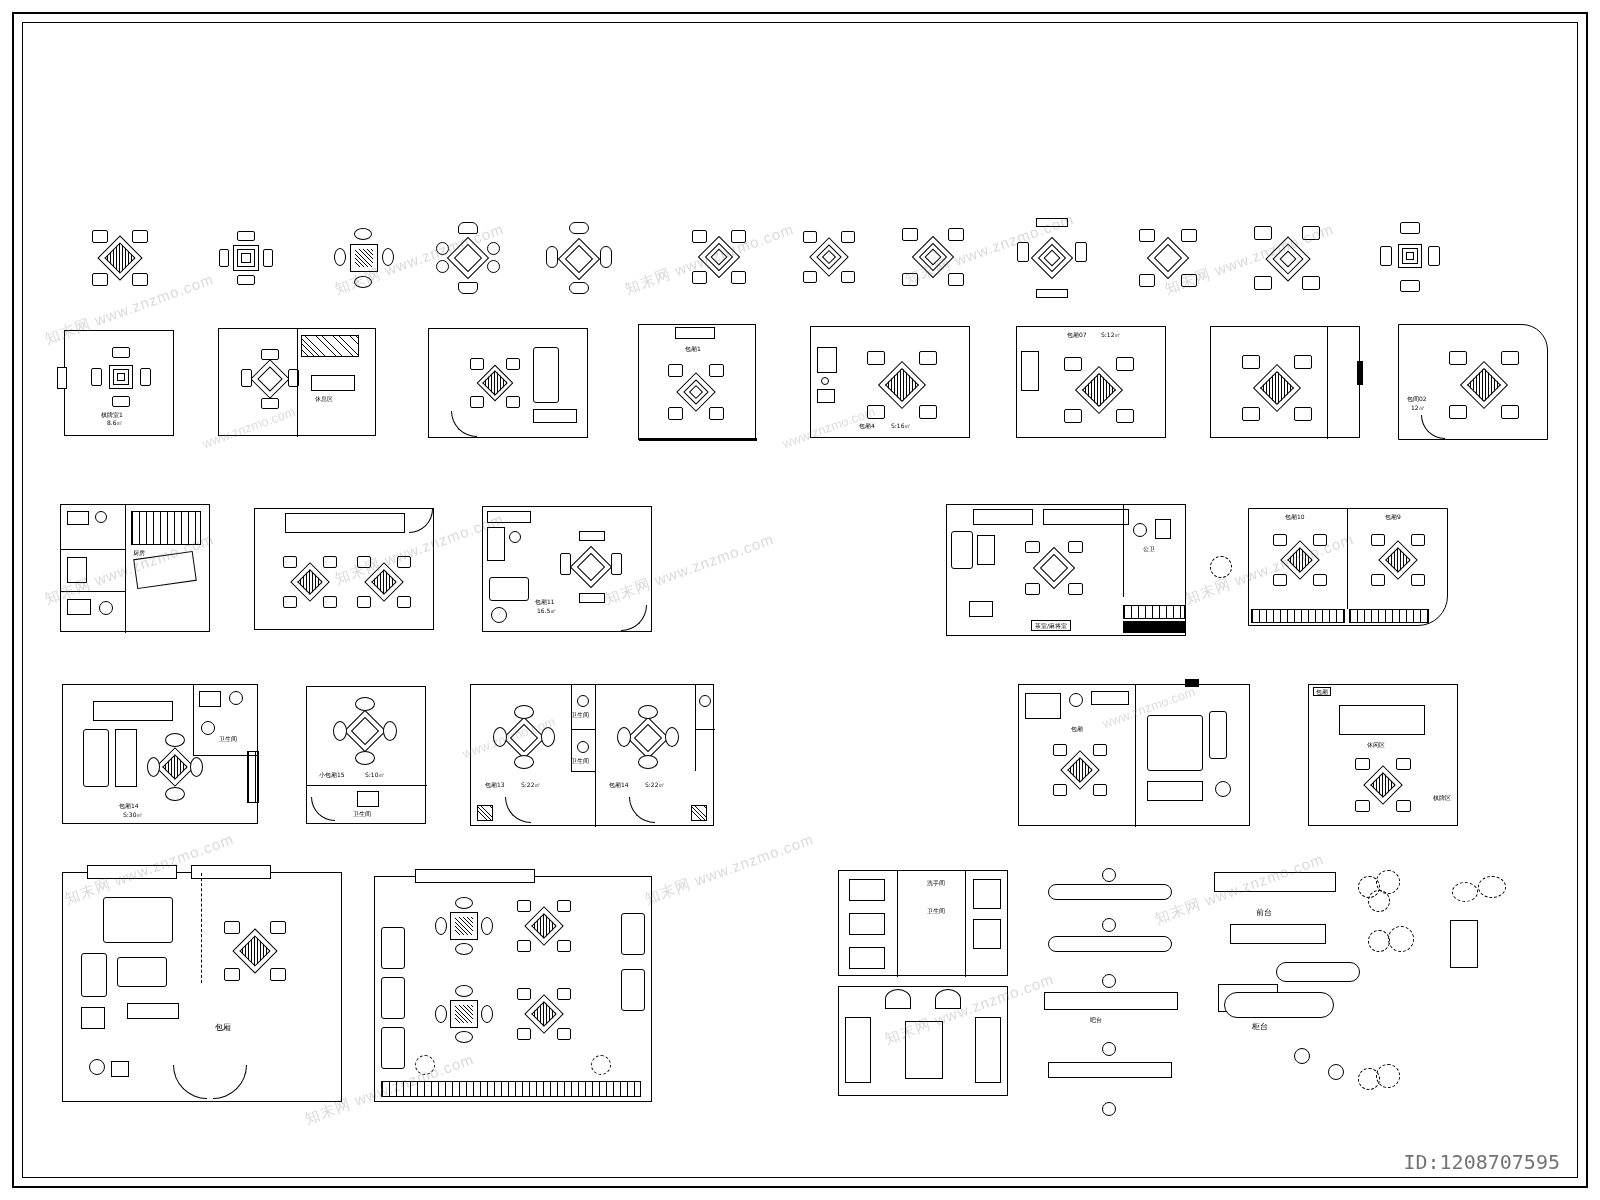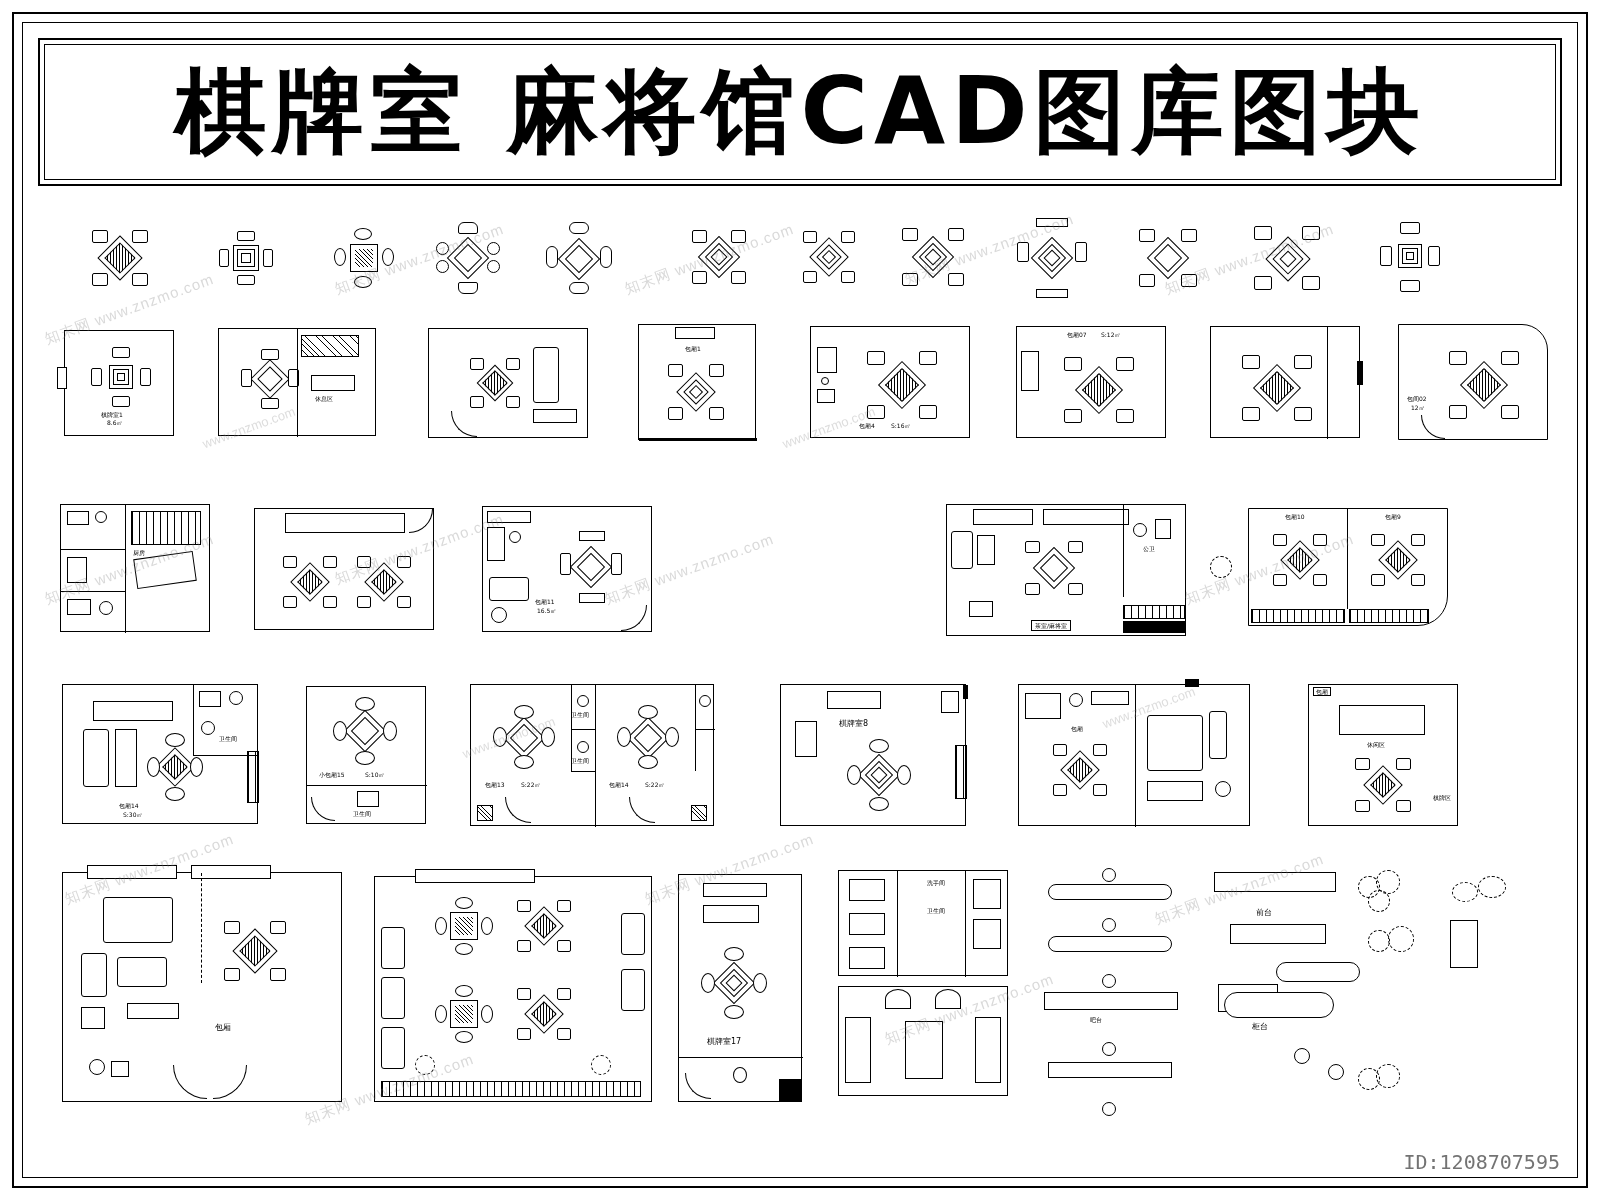--- a/index.html
+++ b/index.html
@@ -54,24 +54,20 @@
   .idtxt{position:absolute;right:40px;bottom:26px;font-size:20px;font-family:"DejaVu Sans Mono",monospace;color:rgba(90,90,90,.85);}
 </style>
 </head>
 <body>
 
 <div class="sheet">
 
   <div class="border-outer"></div>
   <div class="border-inner"></div>
 
-  <div class="title-box">
-    <div class="inner-line"></div>
-    <div class="title-text">棋牌室  麻将馆CAD图库图块</div>
-  </div>
 
   <div class="canvas">
 
     <div class="blk" style="left:0;top:22px;width:1524px;height:80px;">
 
       <div class="mj" style="left:50px;top:8px;width:64px;height:64px;">
         <div class="tbl rot" style="left:16px;top:16px;width:32px;height:32px;">
             <div class="in"></div>
             <div class="hatch"></div>
           </div>
@@ -535,38 +531,20 @@
         <div class="lbl sm" style="left:14px;top:96px;">包厢13</div>
         <div class="lbl sm" style="left:50px;top:96px;">S:22㎡</div>
         <div class="lbl sm" style="left:138px;top:96px;">包厢14</div>
         <div class="lbl sm" style="left:174px;top:96px;">S:22㎡</div>
         <div class="door" style="left:34px;bottom:2px;width:26px;height:26px;"></div>
         <div class="door" style="left:158px;bottom:2px;width:26px;height:26px;"></div>
         <div class="rect" style="left:6px;bottom:4px;width:16px;height:16px;background:repeating-linear-gradient(45deg,#000 0 0.5px,transparent 0.5px 3px);"></div>
         <div class="rect" style="right:6px;bottom:4px;width:16px;height:16px;background:repeating-linear-gradient(45deg,#000 0 0.5px,transparent 0.5px 3px);"></div>
       </div>
 
-      <div class="room" style="left:742px;top:8px;width:186px;height:142px;">
-        <div class="rect" style="left:46px;top:6px;width:54px;height:18px;"></div>
-        <div class="rect" style="left:14px;top:36px;width:22px;height:36px;"></div>
-        <div class="mj" style="left:66px;top:54px;width:64px;height:72px;">
-          <div class="tbl rot" style="left:17px;top:21px;width:30px;height:30px;">
-              <div class="in"></div>
-              <div class="in2"></div>
-            </div>
-          <div class="ch round" style="left:22px;top:0;width:20px;height:14px;"></div>
-          <div class="ch round" style="left:22px;bottom:0;width:20px;height:14px;"></div>
-          <div class="ch round" style="left:0;top:26px;width:14px;height:20px;"></div>
-          <div class="ch round" style="right:0;top:26px;width:14px;height:20px;"></div>
-        </div>
-        <div class="lbl md" style="left:58px;top:34px;">棋牌室8</div>
-        <div class="rect" style="right:6px;top:6px;width:18px;height:22px;"></div>
-        <div class="stair" style="right:-2px;bottom:26px;width:12px;height:54px;"></div>
-        <div class="rect fill-black" style="right:-3px;top:0;width:5px;height:14px;"></div>
-      </div>
 
       <div class="room" style="left:980px;top:8px;width:232px;height:142px;">
         <div class="vline" style="left:116px;top:0;height:142px;"></div>
         <div class="bed" style="left:6px;top:8px;width:36px;height:26px;"></div>
         <div class="dot" style="left:50px;top:8px;width:14px;height:14px;"></div>
         <div class="rect" style="left:72px;top:6px;width:38px;height:14px;"></div>
         <div class="mj" style="left:32px;top:56px;width:58px;height:58px;">
           <div class="tbl rot" style="left:15px;top:15px;width:28px;height:28px;">
               <div class="in"></div>
               <div class="hatch"></div>
@@ -673,39 +651,20 @@
           <div class="ch" style="left:2px;top:3px;width:14px;height:12px;"></div>
           <div class="ch" style="right:2px;top:3px;width:14px;height:12px;"></div>
           <div class="ch" style="left:2px;bottom:3px;width:14px;height:12px;"></div>
           <div class="ch" style="right:2px;bottom:3px;width:14px;height:12px;"></div>
         </div>
         <div class="stair" style="left:6px;bottom:4px;width:260px;height:16px;"></div>
         <div class="plant" style="left:40px;bottom:26px;width:20px;height:20px;border-style:dashed;"></div>
         <div class="plant" style="right:40px;bottom:26px;width:20px;height:20px;border-style:dashed;"></div>
       </div>
 
-      <div class="room" style="left:640px;top:8px;width:124px;height:228px;">
-        <div class="rect" style="left:24px;top:8px;width:64px;height:14px;"></div>
-        <div class="rect" style="left:24px;top:30px;width:56px;height:18px;"></div>
-        <div class="mj" style="left:22px;top:72px;width:66px;height:72px;">
-          <div class="tbl rot" style="left:18px;top:21px;width:30px;height:30px;">
-              <div class="in"></div>
-              <div class="in2"></div>
-            </div>
-          <div class="ch round" style="left:23px;top:0;width:20px;height:14px;"></div>
-          <div class="ch round" style="left:23px;bottom:0;width:20px;height:14px;"></div>
-          <div class="ch round" style="left:0;top:26px;width:14px;height:20px;"></div>
-          <div class="ch round" style="right:0;top:26px;width:14px;height:20px;"></div>
-        </div>
-        <div class="lbl md" style="left:28px;top:162px;">棋牌室17</div>
-        <div class="hline" style="left:0;top:182px;width:124px;"></div>
-        <div class="dot" style="left:54px;top:192px;width:14px;height:16px;"></div>
-        <div class="rect fill-black" style="right:0;bottom:0;width:22px;height:22px;"></div>
-        <div class="door" style="left:6px;bottom:2px;width:26px;height:26px;"></div>
-      </div>
 
       <div class="room thin" style="left:800px;top:4px;width:170px;height:106px;">
         <div class="vline" style="left:58px;top:0;height:106px;"></div>
         <div class="vline" style="left:126px;top:0;height:106px;"></div>
         <div class="rect" style="left:10px;top:8px;width:36px;height:22px;"></div>
         <div class="rect" style="left:10px;top:42px;width:36px;height:22px;"></div>
         <div class="rect" style="left:10px;top:76px;width:36px;height:22px;"></div>
         <div class="lbl sm" style="left:88px;top:36px;">卫生间</div>
         <div class="lbl sm" style="left:88px;top:8px;">洗手间</div>
         <div class="rect" style="left:134px;top:8px;width:28px;height:30px;"></div>

